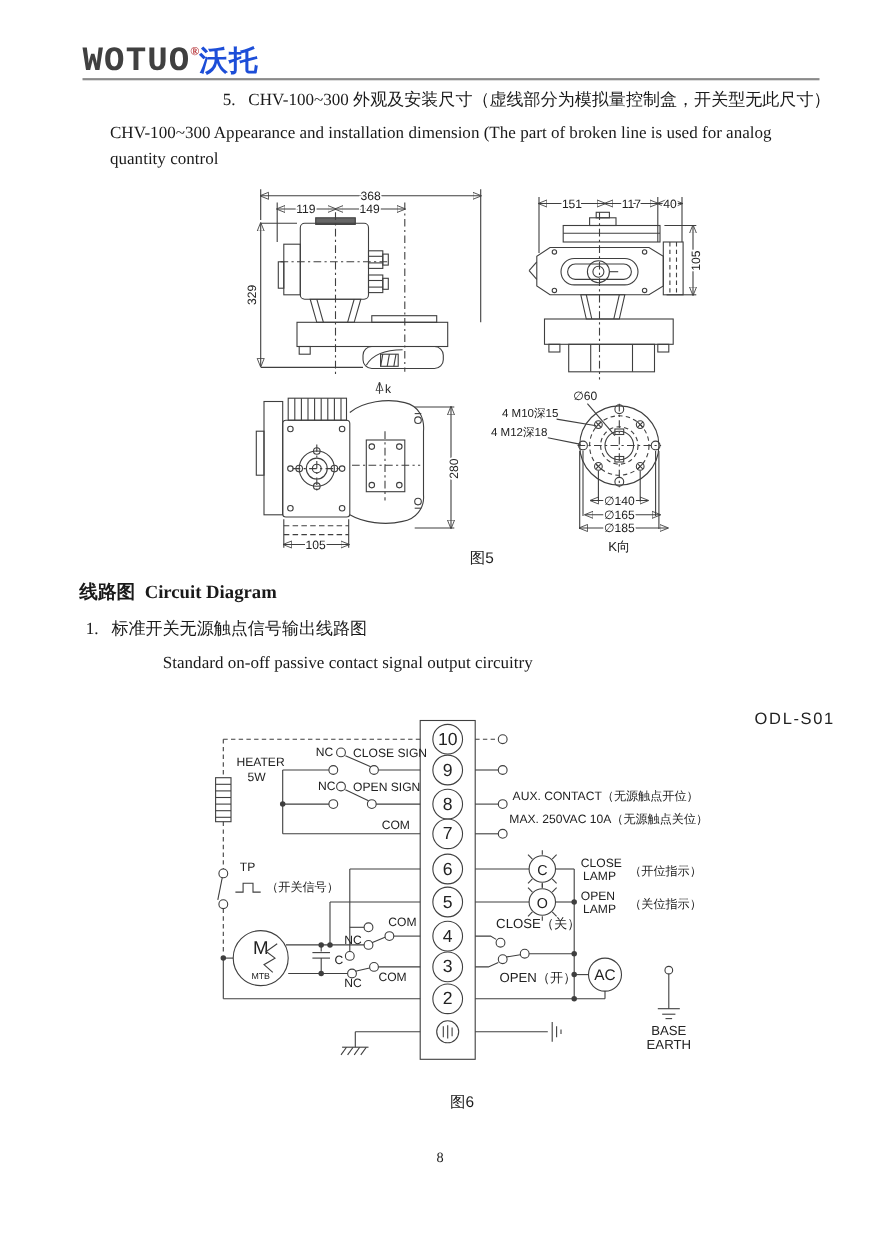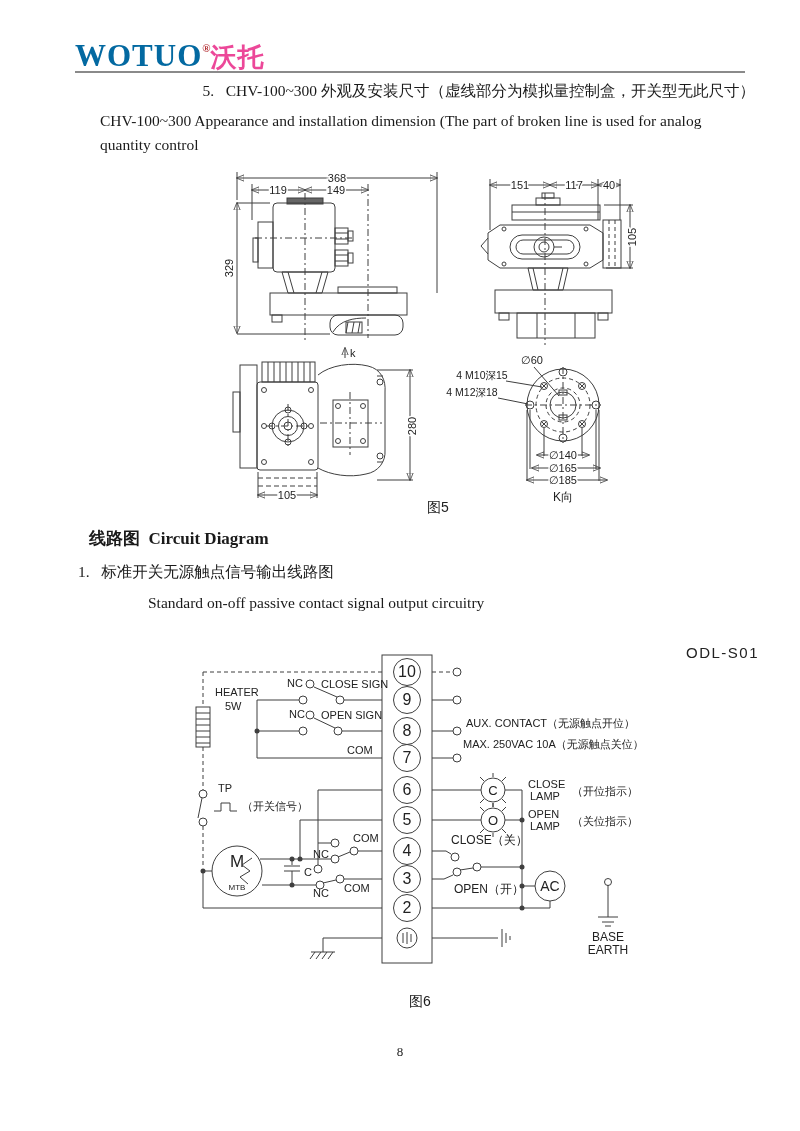--- a/index.html
+++ b/index.html
@@ -1,21 +1,21 @@
 <!DOCTYPE html>
 <html><head>
 <meta charset="utf-8">
 <style>
   html,body{margin:0;padding:0;background:#e8e8e8;}
   .page{position:relative;width:800px;height:1131px;background:#ffffff;margin:0 auto;
         font-family:"Liberation Serif", serif;color:#1a1a1a;overflow:hidden;}
   .abs{position:absolute;}
-  .logo-latin{font-family:Liberation Serif, serif;font-weight:bold;font-size:31px;color:#0369a1;letter-spacing:1px;}
+  .logo-latin{font-family:Liberation Mono, monospace;font-weight:bold;font-size:31px;color:#404040;letter-spacing:1px;}
   .logo-reg{font-size:11px;color:#b2292e;vertical-align:14px;font-weight:bold;}
-  .logo-cn{font-family:"Liberation Sans",sans-serif;font-weight:bold;font-size:26px;color:#ec4899;letter-spacing:1px;}
+  .logo-cn{font-family:"Liberation Sans",sans-serif;font-weight:bold;font-size:26px;color:#1d4ed8;letter-spacing:1px;}
   .rule{background:#8a8a8a;height:2px;}
   .body-text{font-size:15.5px;line-height:1.55;}
   .h-section{font-size:17px;font-weight:bold;}
   svg{position:absolute;overflow:visible;}
   svg line,svg rect,svg circle,svg path,svg polyline,svg polygon,svg ellipse{stroke:#3f3f3f;stroke-width:1;fill:none;}
   svg .dot{fill:#3f3f3f;stroke:none;}
   svg .fill-dark{fill:#666;stroke:#3f3f3f;}
   svg text{font-family:"Liberation Sans",sans-serif;fill:#222;stroke:none;}
   svg text.dim{font-size:11px;paint-order:stroke;stroke:#fff;stroke-width:3px;}
   svg text.lab{font-size:11px;}
@@ -233,21 +233,21 @@
       <line x1="367" y1="295" x2="419" y2="295" marker-start="url(#a5)" marker-end="url(#a5)"></line>
       <text class="dim" x="393" y="299" text-anchor="middle">∅140</text>
       <line x1="362" y1="308" x2="430" y2="308" marker-start="url(#a5)" marker-end="url(#a5)"></line>
       <text class="dim" x="393" y="312" text-anchor="middle">∅165</text>
       <line x1="357" y1="320" x2="437" y2="320" marker-start="url(#a5)" marker-end="url(#a5)"></line>
       <text class="dim" x="393" y="324" text-anchor="middle">∅185</text>
       <text class="lab12" x="393" y="341" text-anchor="middle">K向</text>
     </g>
   </svg>
 
-  <div class="abs h-section" style="left:72px;top:527px;margin-left:17px;">
+  <div class="abs h-section" style="left:72px;top:527px;">
     <span>线路图</span>&nbsp;
     <span>Circuit Diagram</span>
   </div>
   <div class="abs body-text" style="left:78px;top:560px;">
     <span>1.</span>&nbsp;&nbsp;
     <span>标准开关无源触点信号输出线路图</span>
   </div>
   <div class="abs body-text" style="left:100px;top:591px;margin-left:48px;">Standard on-off passive contact signal output circuitry</div>
 
   <svg class="abs" style="left:170px;top:636px;" width="620" height="370" viewBox="0 0 620 370">

